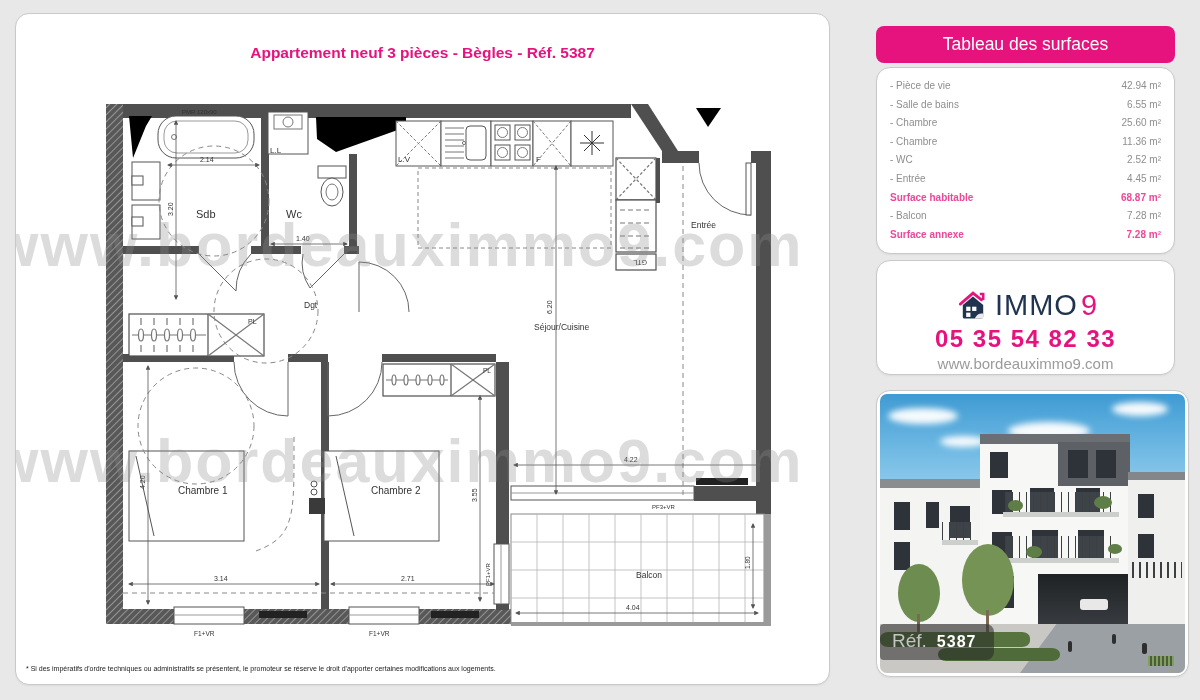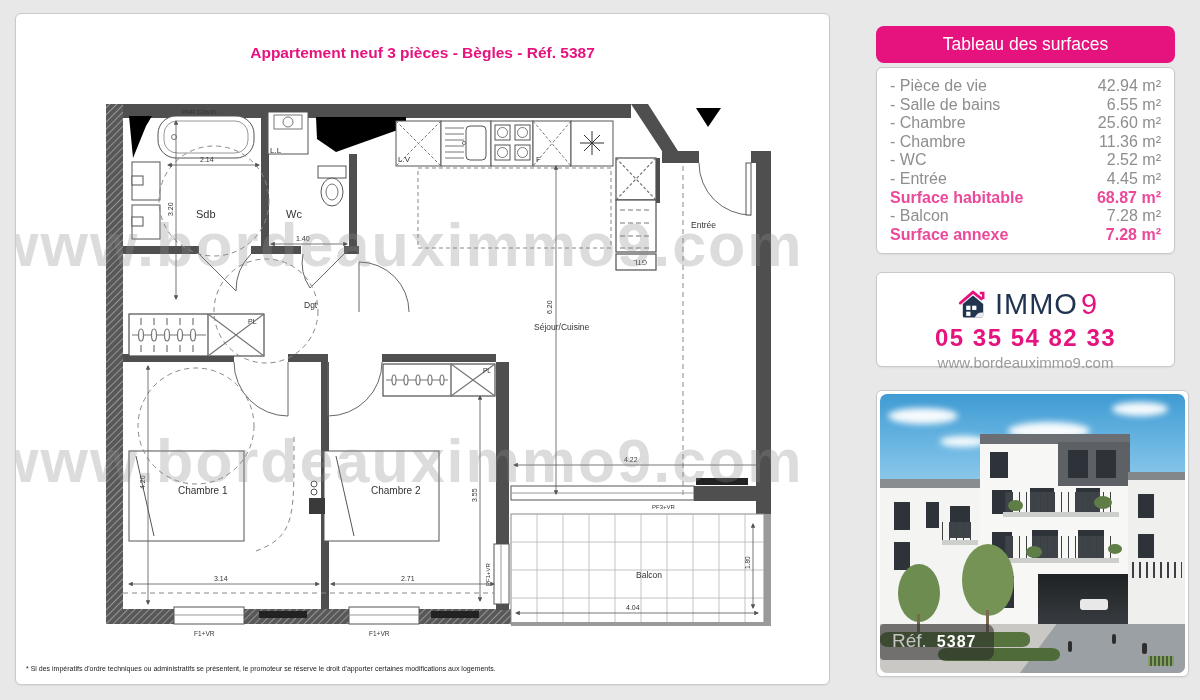--- a/index.html
+++ b/index.html
@@ -1,31 +1,31 @@
 <!DOCTYPE html>
 <html><head>
 <meta charset="utf-8">
 <style>
   html,body{margin:0;padding:0;}
   body{width:1200px;height:700px;background:#e8e8e8;font-family:"Liberation Sans",sans-serif;position:relative;overflow:hidden;}
-  .card{position:absolute;background:#fff;border:1px solid #c9c9c9;border-radius:6px;box-shadow:0 1px 2px rgba(0,0,0,.06);}
+  .card{position:absolute;background:#fff;border:1px solid #c9c9c9;border-radius:14px;box-shadow:0 1px 2px rgba(0,0,0,.06);}
   
   #main-card{left:15px;top:13px;width:813px;height:670px;overflow:hidden;}
   #plan-title{position:absolute;top:30px;left:0;width:100%;text-align:center;color:#e6127e;font-weight:bold;font-size:15.5px;z-index:6;}
   .watermark{position:absolute;left:-25px;font-size:61px;font-weight:bold;color:rgba(140,140,140,.30);white-space:nowrap;letter-spacing:2px;z-index:5;pointer-events:none;}
   #wm1{top:196px;}#wm2{top:412px;}
   #plan-svg{position:absolute;left:80px;top:82px;z-index:1;}
   #plan-svg text{font-family:"Liberation Sans",sans-serif;fill:#333;}
   #disclaimer{position:absolute;left:10px;top:651px;font-size:7px;color:#1a1a1a;z-index:6;}
   
   #surfaces-header{position:absolute;left:876px;top:26px;width:299px;height:37px;background:#e6127e;border-radius:8px;color:#fff;font-size:17.5px;text-align:center;line-height:37px;}
   #surfaces-panel{left:876px;top:67px;width:299px;height:187px;box-sizing:border-box;padding:9px 13px;}
-  .s-row{display:flex;justify-content:space-between;font-size:16px;color:#8e8e8e;line-height:18.6px;}
+  .s-row{display:flex;justify-content:space-between;font-size:10px;color:#8e8e8e;line-height:18.6px;}
   .s-row.bold{color:#ec4899;font-weight:bold;}
-  #agency-panel{left:876px;top:272px;width:299px;height:95px;box-sizing:border-box;text-align:center;padding-top:12px;}
+  #agency-panel{left:876px;top:260px;width:299px;height:115px;box-sizing:border-box;text-align:center;padding-top:25px;}
   .brand-row{display:flex;align-items:center;justify-content:center;gap:3px;height:38px;}
   .brand-immo{font-size:29px;color:#20344f;letter-spacing:1px;}
   .brand-9{font-size:29px;color:#e6127e;}
   #phone{font-size:24px;font-weight:bold;color:#e6127e;letter-spacing:1.5px;margin-top:1px;}
   #website{font-size:15px;color:#9b9b9b;margin-top:2px;}
   
   #photo-card{left:876px;top:390px;width:313px;height:287px;box-sizing:border-box;padding:3px;}
   #photo{position:relative;width:100%;height:100%;border-radius:7px;overflow:hidden;
     background:linear-gradient(180deg,#3f9bd3 0%,#74bce5 22%,#aed8f1 45%,#d8ebf7 58%,#e9f3f9 64%,#eef3f2 70%);}
   #photo .abs{position:absolute;}

